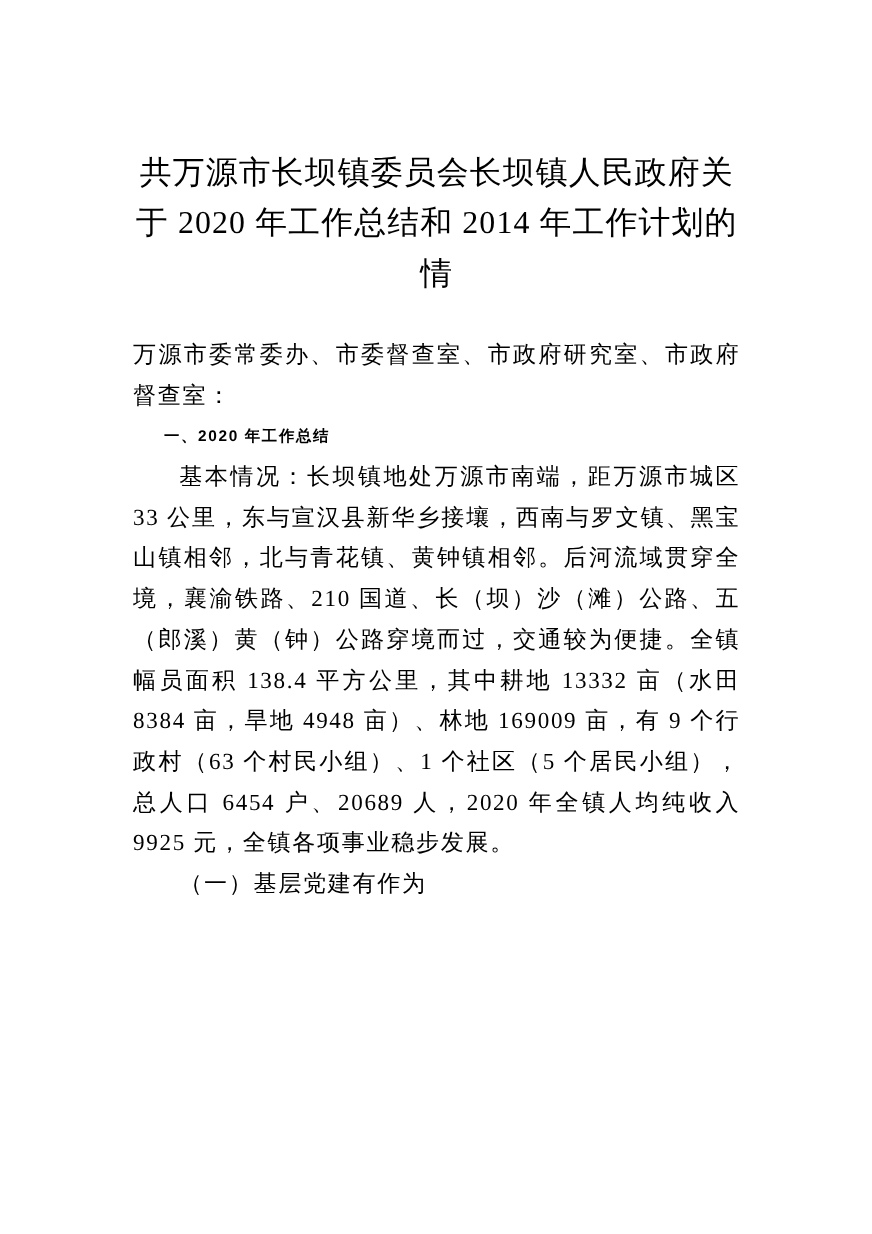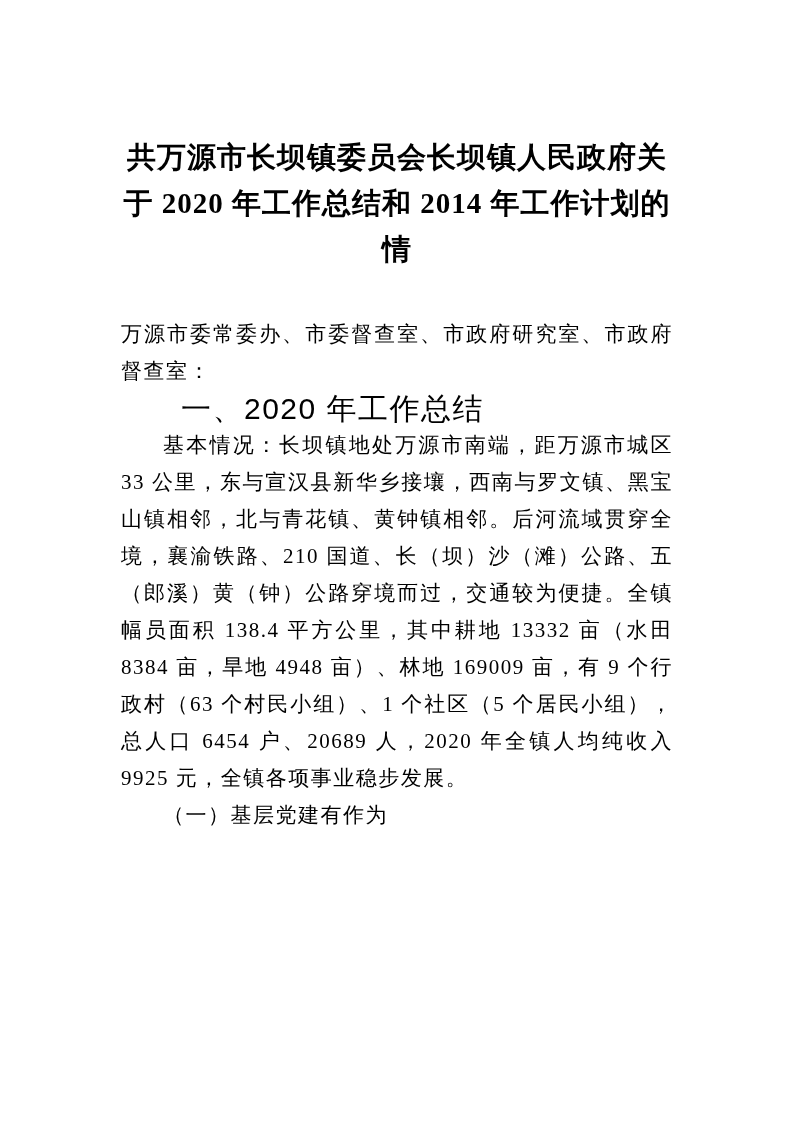--- a/index.html
+++ b/index.html
@@ -16,43 +16,43 @@
   }
   .page {
     box-sizing: border-box;
     width: 793px;
     height: 1122px;
     background: #ffffff;
     padding: 134px 120px 0 121px;
   }
   .title {
     font-size: 29px;
-    font-weight: bold;
+    font-weight: normal;
     line-height: 46px;
     text-align: center;
     letter-spacing: 1px;
     color: #000000;
   }
   .body-text {
-    margin-top: 44px;
+    margin-top: 32px;
     font-size: 21px;
     line-height: 37px;
     text-align: justify;
     letter-spacing: 1.5px;
   }
   .body-text p {
     margin: 0;
   }
   .indent {
     text-indent: 2em;
   }
   .heading1 {
-    font-weight: normal;
+    font-weight: bold;
     font-family: "Liberation Sans", "DejaVu Sans", sans-serif;
-    font-size: 30px;
+    font-size: 14px;
   }
   .heading2 {
     margin-top: 11px;
   }
 </style>
 </head>
 <body>
 
 <div class="page">
 

